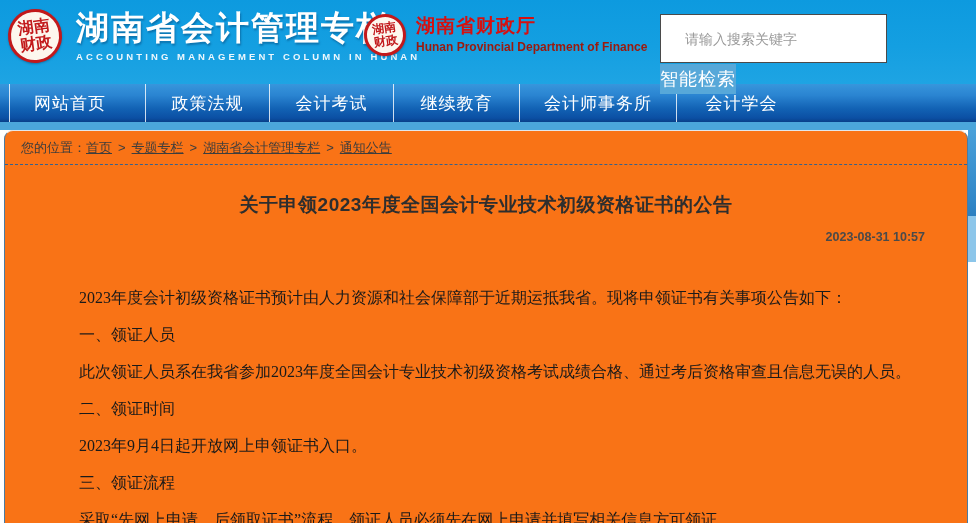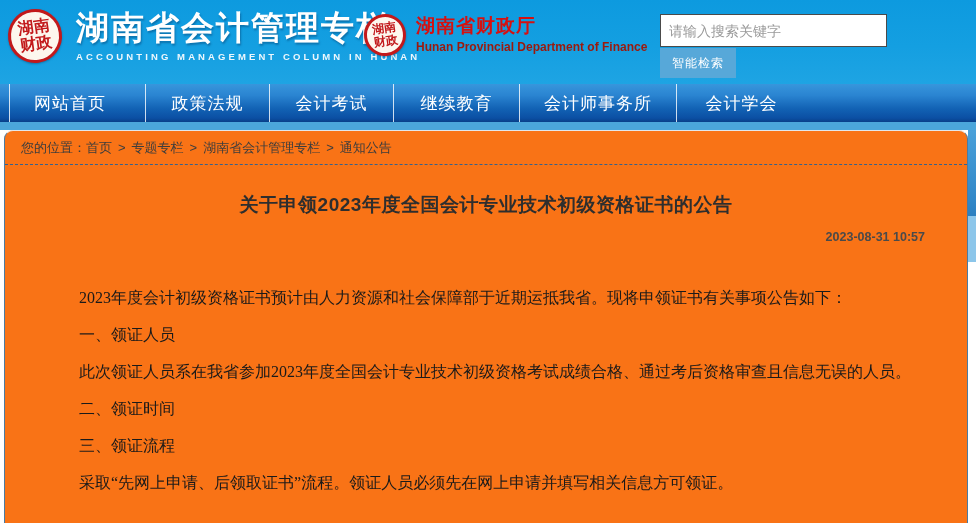--- a/index.html
+++ b/index.html
@@ -29,27 +29,27 @@
   .site-subtitle {
     color:#ecf7fd; font-size:9.5px; font-weight:bold; letter-spacing:3.1px; margin-top:5px;
   }
   .brand-dept { position:absolute; left:364px; top:14px; display:flex; align-items:flex-start; }
   .dept-text { margin-left:10px; margin-top:2px; }
   .dept-title { color:#d61010; font-size:19px; font-weight:bold; letter-spacing:1px; line-height:1.05; }
   .dept-subtitle { color:#9c190c; font-size:12px; font-weight:bold; margin-top:4px; }
 
   .search-box { position:absolute; right:89px; top:14px; width:227px; }
   .search-input {
-    width:227px; height:33px; border:1px solid #4a4a4a; background:#fff;
-    font-size:14px; padding:0 8px; color:#333; outline:none; display:block;
+    width:227px; height:49px; border:1px solid #4a4a4a; background:#fff;
+    font-size:14px; padding:0 24px; color:#333; outline:none; display:block;
   }
   .search-input::placeholder { color:#9a9a9a; }
   .search-btn {
     margin-top:1px; width:76px; height:30px; border:none; cursor:pointer;
-    background:#57a8d9; color:#fff; font-size:12px; letter-spacing:1px;
+    background:#57a8d9; color:#fff; font-size:18px; letter-spacing:1px;
     display:flex; align-items:center; justify-content:center;
   }
 
   
   .main-nav {
     height:38px; display:flex; padding-left:9px;
     background:linear-gradient(180deg,#3796dc 0%,#2a84d1 30%,#14superb 0, #1262b4 65%,#0b4fa3 90%,#093f88 100%);
     background:linear-gradient(180deg,#3796dc 0%,#2a84d1 30%,#1262b4 65%,#0b4fa3 90%,#093f88 100%);
   }
   .nav-item {
@@ -74,21 +74,21 @@
   .scrollbar { position:absolute; right:0; top:130px; width:8px; height:132px; background:#8cc6ea; }
   .scrollbar-thumb {
     position:absolute; top:0; left:0; width:8px; height:86px;
     background:linear-gradient(180deg,#4aa0d9 0%,#3188c8 80%,#2b7fc0 100%);
   }
 
   .breadcrumb-row {
     height:34px; display:flex; align-items:center; padding-left:16px;
     font-size:13px; color:#3d3d3d; border-bottom:1px dashed #35618d;
   }
-  .breadcrumb-row .crumb { cursor:pointer; }
+  .breadcrumb-row .crumb { cursor:pointer;text-decoration:underline; }
   .breadcrumb-row .sep { margin:0 6px; color:#3d3d3d; }
 
   
   .article { padding:27px 42px 0 42px; }
   .article-title {
     text-align:center; font-size:19px; font-weight:bold; color:#2e2e2e; letter-spacing:.5px;
   }
   .article-date {
     text-align:right; font-size:12.5px; font-weight:bold; color:#4a4a4a; margin-top:12px;
   }
@@ -161,19 +161,20 @@
     </div>
 
     <article class="article">
       <h1 class="article-title">关于申领2023年度全国会计专业技术初级资格证书的公告</h1>
       <div class="article-date">2023-08-31 10:57</div>
       <div class="article-body">
         <p>2023年度会计初级资格证书预计由人力资源和社会保障部于近期运抵我省。现将申领证书有关事项公告如下：</p>
         <p>一、领证人员</p>
         <p>此次领证人员系在我省参加2023年度全国会计专业技术初级资格考试成绩合格、通过考后资格审查且信息无误的人员。</p>
         <p>二、领证时间</p>
+        <p>2023年9月4日起开放网上申领证书入口。</p>
         <p>三、领证流程</p>
         <p>采取“先网上申请、后领取证书”流程。领证人员必须先在网上申请并填写相关信息方可领证。</p>
       </div>
     </article>
 
   </div>
 </div>
 
 </body></html>

